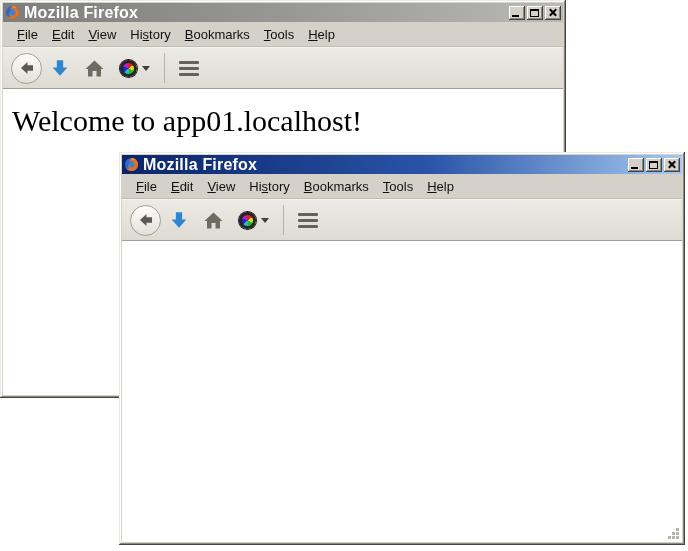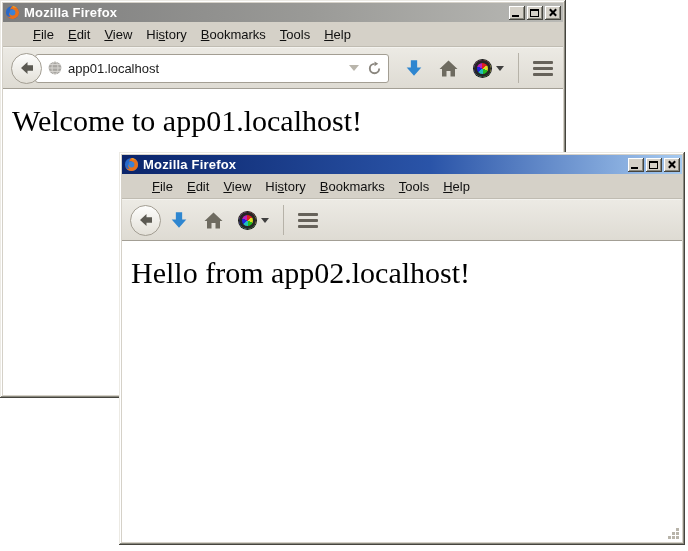--- a/index.html
+++ b/index.html
@@ -33,21 +33,21 @@
     flex: 0 0 19px;
     display: flex;
     align-items: center;
     padding: 0 2px 0 2px;
     overflow: hidden;
   }
   .titlebar.active   { background: linear-gradient(90deg,#0a246a 0%,#2a54a8 55%,#a6caf0 100%); }
   .titlebar.inactive { background: linear-gradient(90deg,#7d7d7d 0%,#9a9a97 55%,#b9b9b5 100%); }
   .title-text {
     color: #ffffff;
-    font-size: 13px;
+    font-size: 16px;
     font-weight: bold;
     margin-left: 4px;
     flex: 1 1 auto;
     white-space: nowrap;
     letter-spacing: 0.2px;
   }
   .ff-icon { width: 15px; height: 15px; flex: 0 0 15px; }
 
   .win-controls { display: flex; align-items: center; gap: 2px; }
   .win-btn {
@@ -77,21 +77,21 @@
   .glyph-close::before { transform: rotate(45deg); }
   .glyph-close::after  { transform: rotate(-45deg); }
 
   
   .menubar {
     height: 25px;
     flex: 0 0 25px;
     background: #d5d1c8;
     display: flex;
     align-items: center;
-    padding-left: 24px;
+    padding-left: 8px;
     font-size: 13px;
     color: #101010;
     border-bottom: 1px solid #c0bcb2;
   }
   .menu-item { padding: 2px 6px; margin-right: 2px; cursor: default; white-space: nowrap; }
   .menu-item u { text-decoration: underline; }
 
   
   .navbar {
     height: 42px;
@@ -234,35 +234,20 @@
       <span class="menu-item"><u>T</u>ools</span>
       <span class="menu-item"><u>H</u>elp</span>
     </div>
 
   <div class="navbar">
     <div class="back-btn">
       <svg width="16" height="16" viewBox="0 0 16 16">
           <path d="M2 8 L8.5 2 V5.2 H14 V10.8 H8.5 V14 Z" fill="#5b5952"></path>
         </svg>
     </div>
-    <div class="urlbar">
-      <svg width="14" height="14" viewBox="0 0 14 14">
-        <circle cx="7" cy="7" r="6.3" fill="#a8a6a2"></circle>
-        <ellipse cx="7" cy="7" rx="3" ry="6.3" fill="none" stroke="#d8d6d2" stroke-width="1"></ellipse>
-        <line x1="0.7" y1="7" x2="13.3" y2="7" stroke="#d8d6d2" stroke-width="1"></line>
-        <line x1="1.6" y1="3.6" x2="12.4" y2="3.6" stroke="#d8d6d2" stroke-width="1"></line>
-        <line x1="1.6" y1="10.4" x2="12.4" y2="10.4" stroke="#d8d6d2" stroke-width="1"></line>
-      </svg>
-      <input type="text" spellcheck="false" value="app01.localhost" style="">
-      <span class="url-dropdown"></span>
-      <svg class="reload-icon" viewBox="0 0 16 16">
-        <path d="M13 8 A5 5 0 1 1 8 3" fill="none" stroke="#8a867e" stroke-width="2"></path>
-        <path d="M8 0.5 L12 3 L8 5.5 Z" fill="#8a867e"></path>
-      </svg>
-    </div>
     <div class="nav-icon">
       <svg width="18" height="18" viewBox="0 0 16 16">
           <path d="M5.2 1 H10.8 V7.5 H14.5 L8 14.8 L1.5 7.5 H5.2 Z" fill="#2e86d0"></path>
         </svg>
     </div>
     <div class="nav-icon">
       <svg width="19" height="17" viewBox="0 0 19 17">
           <path d="M9.5 0.5 L18.5 9 H16 V16.5 H11.5 V11 H7.5 V16.5 H3 V9 H0.5 Z" fill="#6e6b60"></path>
         </svg>
     </div>
@@ -341,21 +326,20 @@
     <div class="nav-icon" style="margin-left:14px;">
       <div class="hamburger">
           <span></span>
           <span></span>
           <span></span>
         </div>
     </div>
   </div>
 
   <div class="content">
-    <h1>Hello from app02.localhost!</h1>
     <div class="resize-grip">
       <i class="g1"></i>
         <i class="g2"></i>
         <i class="g3"></i>
         <i class="g4"></i>
         <i class="g5"></i>
         <i class="g6"></i>
     </div>
   </div>
 </div>

